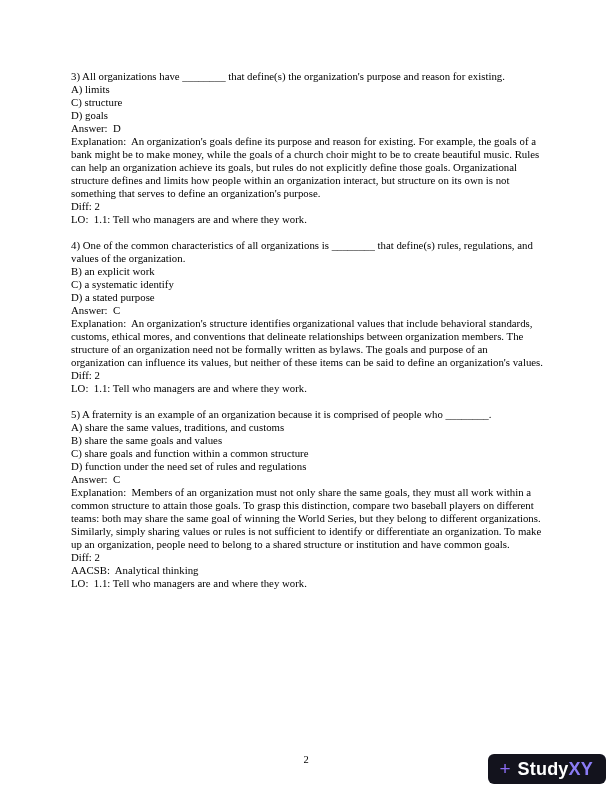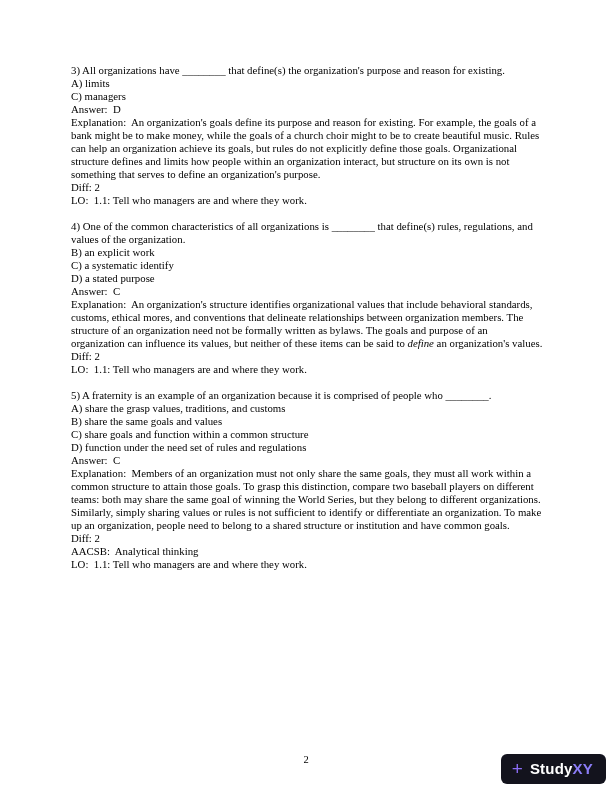--- a/index.html
+++ b/index.html
@@ -14,31 +14,31 @@
     margin: 0 auto;
     background: #ffffff;
     font-family: "Liberation Serif", serif;
     font-size: 10.8px;
     line-height: 13px;
     color: #000000;
     overflow: hidden;
   }
   .content {
     position: absolute;
-    top: 64px;
+    top: 70px;
     left: 71px;
     width: 472px;
   }
   .question { margin: 0 0 13px 0; }
   .line {
     margin: 0;
     white-space: pre-wrap;
     word-wrap: break-word;
   }
-  .em { font-style: italic; }
+  .em { }
   .page-number {
     position: absolute;
     left: 0;
     right: 0;
     bottom: 26px;
     text-align: center;
     font-size: 10.5px;
   }
   .brand-badge {
     position: absolute;
@@ -52,58 +52,59 @@
     border-radius: 6px;
     font-family: "Liberation Sans", sans-serif;
   }
   .brand-plus {
     color: #8b6cf5;
     font-size: 19px;
     font-weight: 300;
     line-height: 16px;
   }
   .brand-text {
-    font-size: 15px;
+    font-size: 18px;
     font-weight: bold;
     color: #ffffff;
     letter-spacing: 0.2px;
     line-height: 16px;
   }
   .brand-xy { color: #8b7cf6; }
 </style>
 </head>
 <body>
 
 <div class="page">
   <div class="content">
 
     <div class="question">
       <p class="line">3) All organizations have ________ that define(s) the organization's purpose and reason for existing.</p>
       <p class="line">A) limits</p>
-      <p class="line">C) managers</p>
+      <p class="line">C) structure</p>
+      <p class="line">D) goals</p>
       <p class="line">Answer:  D</p>
       <p class="line">Explanation:  An organization's goals define its purpose and reason for existing. For example, the goals of a bank might be to make money, while the goals of a church choir might to be to create beautiful music. Rules can help an organization achieve its goals, but rules do not explicitly define those goals. Organizational structure defines and limits how people within an organization interact, but structure on its own is not something that serves to define an organization's purpose.</p>
       <p class="line">Diff: 2</p>
       <p class="line">LO:  1.1: Tell who managers are and where they work.</p>
     </div>
 
     <div class="question">
       <p class="line">4) One of the common characteristics of all organizations is ________ that define(s) rules, regulations, and values of the organization.</p>
       <p class="line">B) an explicit work</p>
       <p class="line">C) a systematic identify</p>
       <p class="line">D) a stated purpose</p>
       <p class="line">Answer:  C</p>
       <p class="line"><span>Explanation:  An organization's structure identifies organizational values that include behavioral standards, customs, ethical mores, and conventions that delineate relationships between organization members. The structure of an organization need not be formally written as bylaws. The goals and purpose of an organization can influence its values, but neither of these items can be said to </span><span class="em">define</span><span> an organization's values.</span></p>
       <p class="line">Diff: 2</p>
       <p class="line">LO:  1.1: Tell who managers are and where they work.</p>
     </div>
 
     <div class="question">
       <p class="line">5) A fraternity is an example of an organization because it is comprised of people who ________.</p>
-      <p class="line">A) share the grasp values, traditions, and customs</p>
+      <p class="line">A) share the same values, traditions, and customs</p>
       <p class="line">B) share the same goals and values</p>
       <p class="line">C) share goals and function within a common structure</p>
       <p class="line">D) function under the need set of rules and regulations</p>
       <p class="line">Answer:  C</p>
       <p class="line">Explanation:  Members of an organization must not only share the same goals, they must all work within a common structure to attain those goals. To grasp this distinction, compare two baseball players on different teams: both may share the same goal of winning the World Series, but they belong to different organizations. Similarly, simply sharing values or rules is not sufficient to identify or differentiate an organization. To make up an organization, people need to belong to a shared structure or institution and have common goals.</p>
       <p class="line">Diff: 2</p>
       <p class="line">AACSB:  Analytical thinking</p>
       <p class="line">LO:  1.1: Tell who managers are and where they work.</p>
     </div>
 

